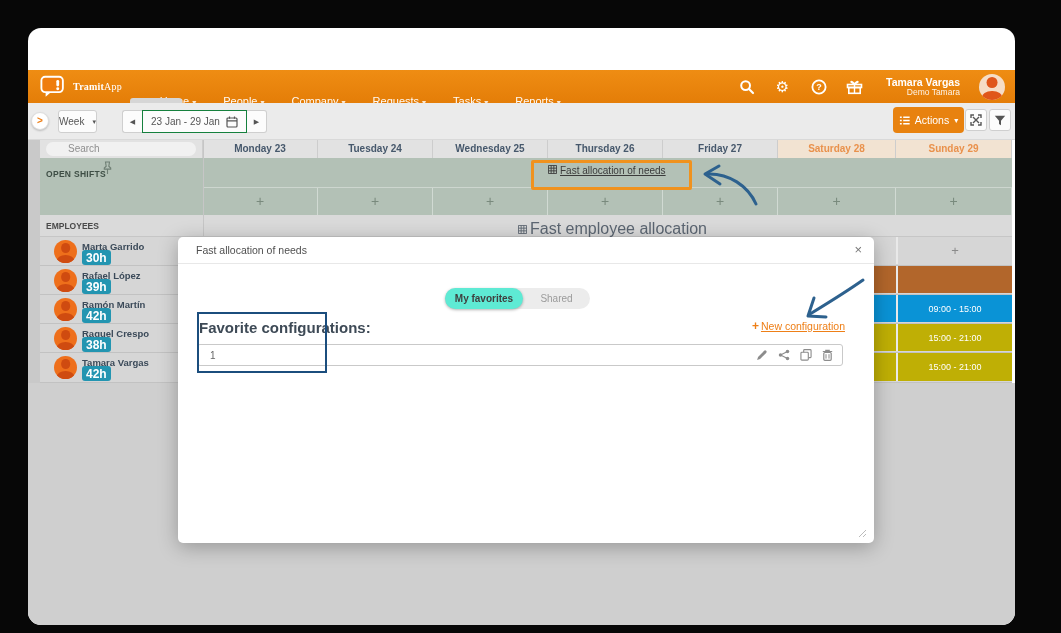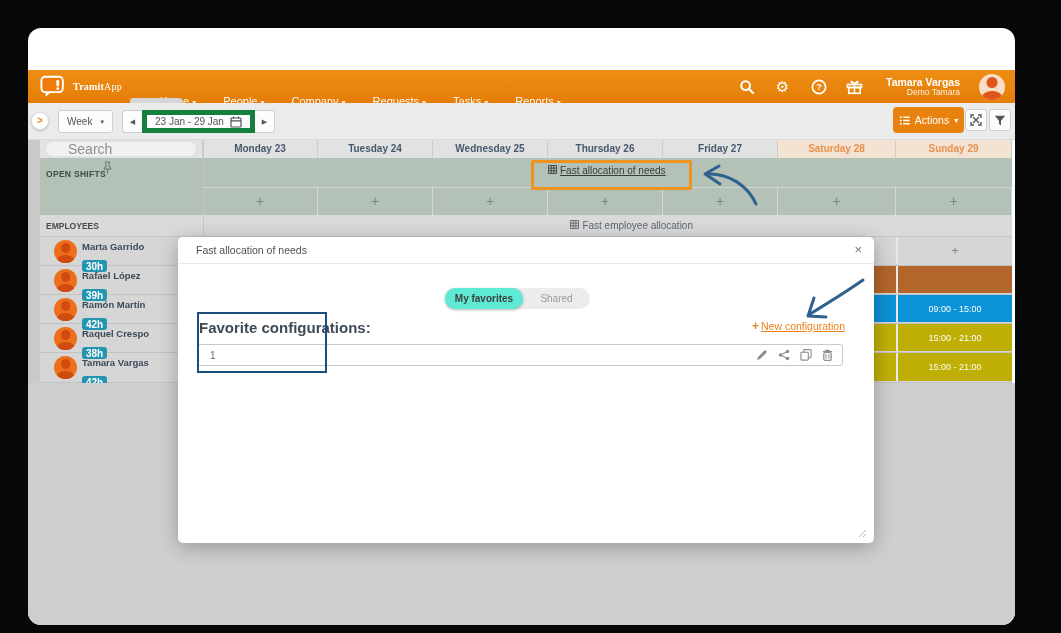--- a/index.html
+++ b/index.html
@@ -34,77 +34,77 @@
                    background:#d6d6d6; border-radius:3px 3px 0 0; }
 
   
   .toolbar { position:absolute; left:28px; top:103px; width:987px; height:37px;
              background:#ebebeb; border-bottom:1px solid #d9d9d9; }
   .chev-circle { position:absolute; left:3px; top:9px; width:18px; height:18px; border-radius:50%;
                  background:#fff; border:1px solid #ddd; box-shadow:0 1px 2px rgba(0,0,0,.2);
                  color:#ee7f17; font-weight:bold; font-size:10px; text-align:center; line-height:16px; cursor:pointer; }
   .btn { background:#fcfcfc; border:1px solid #cfcfcf; border-radius:3px; color:#555;
          font-size:10px; display:flex; align-items:center; justify-content:center; cursor:pointer; }
-  .week-btn { position:absolute; left:30px; top:7px; width:55px; height:23px; gap:8px; }
+  .week-btn { position:absolute; left:30px; top:7px; width:39px; height:23px; gap:8px; }
   .date-group { position:absolute; left:94px; top:7px; height:23px; display:flex; }
   .date-nav { width:20px; background:#fcfcfc; border:1px solid #cfcfcf; color:#555; font-size:7px;
               display:flex; align-items:center; justify-content:center; cursor:pointer; }
   .date-nav.left { border-radius:3px 0 0 3px; border-right:none; }
   .date-nav.right { border-radius:0 3px 3px 0; border-left:none; }
-  .date-display { padding:0 8px; background:#fcfcfc; border:5px solid #15803d; color:#555;
+  .date-display { padding:0 8px; background:#fcfcfc; border:1px solid #15803d; color:#555;
                   font-size:10px; display:flex; align-items:center; gap:6px; cursor:pointer; }
   .draft-title { position:absolute; left:402px; top:12px; width:340px; text-align:center;
                  color:#a3a3a3; font-size:11.5px; }
   .actions-btn { position:absolute; left:865px; top:4px; width:71px; height:26px; border-radius:4px;
                  background:#e8820f; color:#fff; font-size:10.5px; display:flex; align-items:center;
                  justify-content:center; gap:5px; cursor:pointer; }
   .sq-btn { position:absolute; top:6px; width:22px; height:22px; }
   .caret-w { font-size:8px; }
 
   
   .side-rail { position:absolute; left:28px; top:140px; width:12px; height:243px; background:#c9c9c9; }
   .grid8 { display:grid; grid-template-columns:163px 115px 115px 115px 115px 115px 118px 116px; }
   .day-header { position:absolute; left:40px; top:140px; width:972px; height:18px; background:#e2e2e2; }
   .day-cell { border-right:1px solid #cdcdcd; text-align:center; line-height:18px;
               font-size:10px; font-weight:bold; color:#46586c; overflow:hidden; }
   .day-cell.weekend { background:#f2e3d2; color:#e9914c; }
   .search-pill { margin:2px 6px; height:14px; background:#f1f1f1; border-radius:8px;
-                 font-size:14px; color:#8f8f8f; line-height:14px; padding-left:22px; cursor:text; }
+                 font-size:10px; color:#8f8f8f; line-height:14px; padding-left:22px; cursor:text; }
 
   .open-shifts { position:absolute; left:40px; top:158px; width:972px; height:57px; background:#b3c1b6; }
   .os-label { position:absolute; left:6px; top:11px; font-size:8.5px; font-weight:bold;
               color:#3e4e45; letter-spacing:.3px; }
   .os-pin { position:absolute; left:62px; top:3px; }
   .os-link { position:absolute; left:508px; top:7px; width:115px; text-align:center; font-size:10px;
              color:#3b3b3b; cursor:pointer; white-space:nowrap; }
   .os-link .lnk { text-decoration:underline; }
   .plus-row { position:absolute; left:163px; top:29px; width:809px; height:28px; display:grid;
               grid-template-columns:115px 115px 115px 115px 115px 118px 116px;
               border-top:1px solid rgba(255,255,255,.35); }
   .plus-cell { border-right:1px solid rgba(255,255,255,.4); text-align:center; line-height:26px;
                font-size:14px; color:#798a7d; cursor:pointer; }
 
   .emp-header { position:absolute; left:40px; top:215px; width:972px; height:22px; background:#dadada;
                 border-bottom:1px solid #c6c6c6; }
   .emp-label { position:absolute; left:6px; top:6px; font-size:8.5px; font-weight:bold; color:#4a4a4a; }
-  .emp-link { position:absolute; left:478px; top:5px; width:175px; text-align:right; font-size:10px;
+  .emp-link { position:absolute; left:478px; top:5px; width:175px; text-align:center; font-size:16px;
               color:#5c6672; cursor:pointer; white-space:nowrap; }
   .names-divider { position:absolute; left:203px; top:140px; width:1px; height:243px; background:#c6c6c6; }
 
   .emp-area { position:absolute; left:40px; top:237px; width:972px; height:146px; background:#d6d6d6; }
   .emp-row { position:absolute; left:0; width:972px; border-bottom:1px solid #c2c2c2; }
   .avatar { position:absolute; left:14px; top:3px; width:23px; height:23px; border-radius:50%;
             background:#ee6f1b; overflow:hidden; }
   .avatar::before { content:""; position:absolute; left:50%; top:14%; width:42%; height:42%;
                     transform:translateX(-50%); border-radius:50%; background:#cf4b10; }
   .avatar::after { content:""; position:absolute; left:50%; bottom:-24%; width:82%; height:58%;
                    transform:translateX(-50%); border-radius:50%; background:#cf4b10; }
   .emp-name { position:absolute; left:42px; top:4px; font-size:9.5px; font-weight:bold; color:#3b4a59; }
-  .hours-badge { position:absolute; left:42px; top:23px; background:#2395b1; color:#fff;
-                 font-size:10px; font-weight:bold; border-radius:3px; padding:0.5px 4px; }
+  .hours-badge { position:absolute; left:42px; top:13px; background:#2395b1; color:#fff;
+                 font-size:12px; font-weight:bold; border-radius:3px; padding:0.5px 4px; }
   .wk-cell { position:absolute; left:738px; width:234px; top:0; bottom:1px; cursor:pointer; }
   .wk-cell .divider { position:absolute; left:118px; top:0; bottom:0; width:2px; background:#e9e9e9; }
   .wk-cell .time { position:absolute; left:120px; width:114px; top:0; bottom:0; display:flex;
                    align-items:center; justify-content:center; font-size:9px; color:#fff; }
   .wk-cell.add .time { color:#8a8a8a; font-size:13px; }
 
   .page-rest { position:absolute; left:28px; top:383px; width:987px; height:242px; background:#cfcfcf;
                border-radius:0 0 13px 13px; }
 
   

